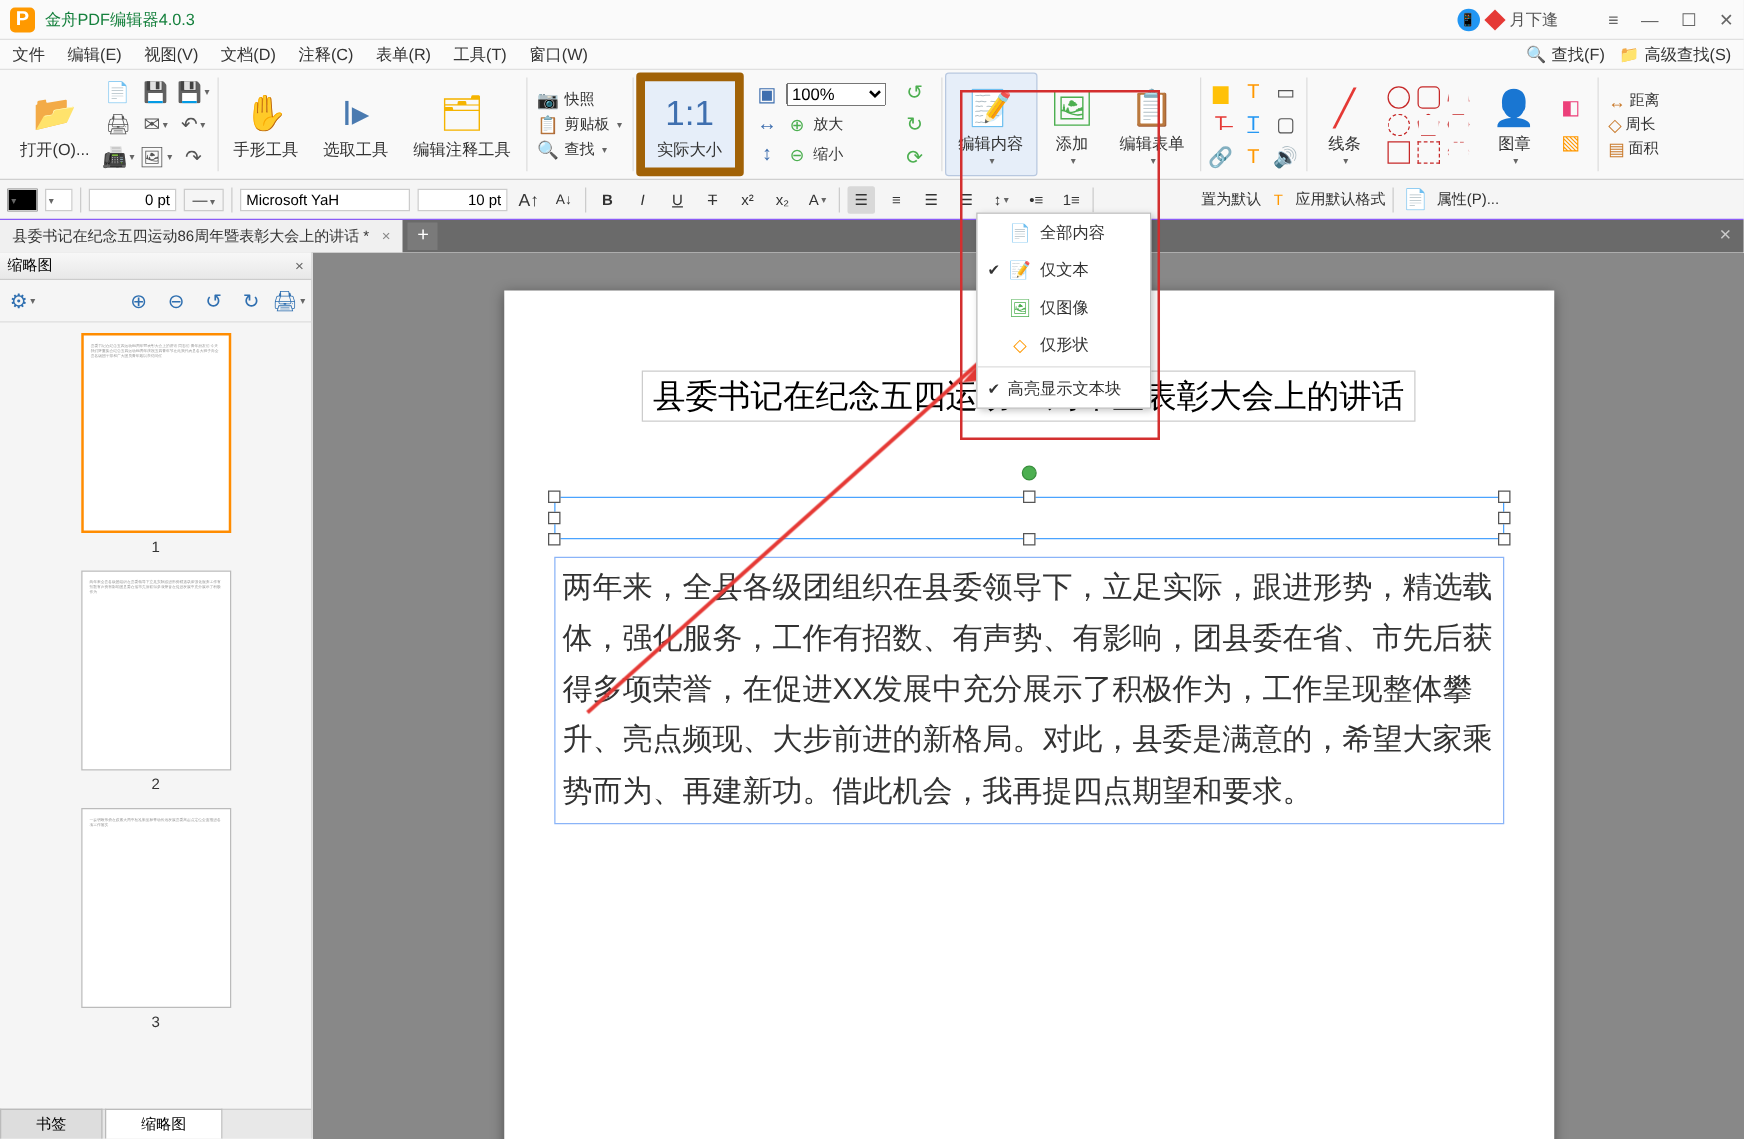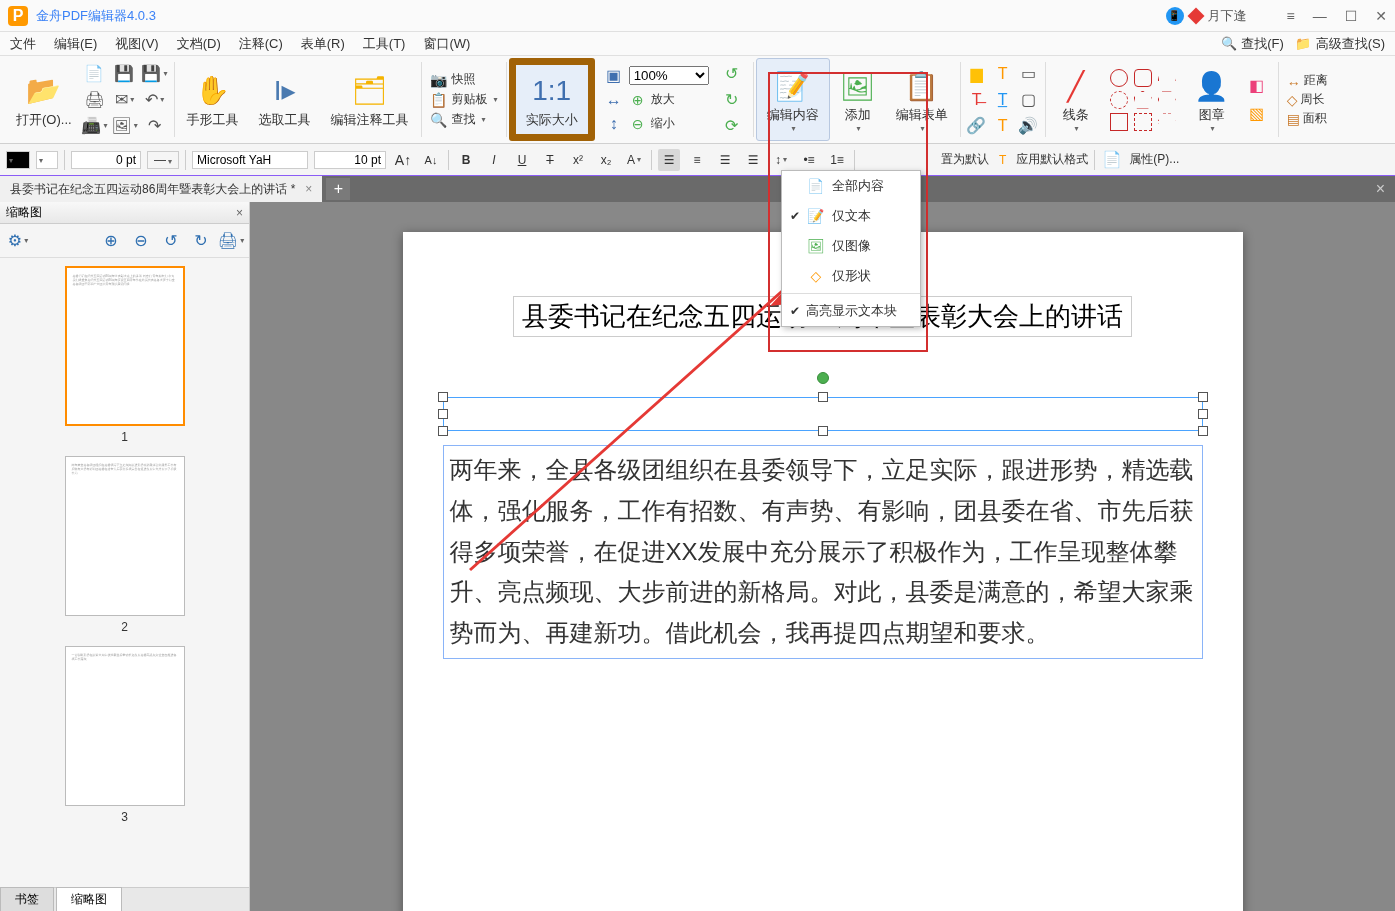--- a/index.html
+++ b/index.html
@@ -1,20 +1,20 @@
 <!DOCTYPE html>
 <html><head>
 <meta charset="utf-8">
 <style>
 * { margin: 0; padding: 0; box-sizing: border-box; font-family: "Microsoft YaHei", sans-serif; }
 body { background: #f0f0f0; width: 1395px; height: 911px; overflow: hidden; position: relative; }
 
 .title-bar { height: 32px; background: #fafafa; display: flex; align-items: center; padding: 0 8px; border-bottom: 1px solid #e0e0e0; }
 .title-bar .logo { width: 20px; height: 20px; background: #ff9900; border-radius: 4px; display: flex; align-items: center; justify-content: center; color: #fff; font-weight: bold; margin-right: 8px; }
-.title-bar .title-text { font-size: 13px; color: #3b82f6; }
+.title-bar .title-text { font-size: 13px; color: #15803d; }
 .title-bar .spacer { flex: 1; }
 .title-bar .blue-circle { width: 18px; height: 18px; background: #2196f3; border-radius: 50%; margin-right: 6px; display:flex; align-items:center; justify-content:center; color:#fff; font-size:10px; }
 .title-bar .red-dia { width: 12px; height: 12px; background: #e53935; transform: rotate(45deg); margin-right: 6px; }
 .title-bar .user-name { font-size: 13px; color: #555; margin-right: 40px; }
 .title-bar .win-ctrl { display: flex; gap: 18px; color: #666; font-size: 14px; }
 .title-bar .win-ctrl span { cursor: pointer; }
 
 .menu-bar { height: 24px; background: #fafafa; display: flex; align-items: center; padding: 0 10px; border-bottom: 1px solid #e0e0e0; }
 .menu-bar .menu-item { font-size: 13px; color: #333; margin-right: 18px; cursor: pointer; }
 .menu-bar .right-tools { margin-left: auto; display: flex; gap: 12px; font-size: 13px; color: #333; }
@@ -47,21 +47,21 @@
 .side-header { height: 22px; background: linear-gradient(#f8f8f8,#e8e8e8); border-bottom: 1px solid #ccc; display: flex; align-items: center; padding: 0 6px; font-size: 12px; position: relative;}
 .side-header .close-panel { margin-left: auto; color: #666; cursor: pointer; font-size:12px;}
 .side-tools { height: 34px; display: flex; align-items: center; gap: 6px; padding: 0 6px; border-bottom: 1px solid #ddd; }
 .side-tools .tool-ic { width: 24px; height: 24px; display:flex; align-items:center; justify-content:center; cursor:pointer; color:#2f6fb0; font-size:16px;}
 .thumb-list { flex: 1; overflow-y: auto; padding: 8px 20px; }
 .thumb-item { margin-bottom: 12px; text-align: center; }
 .thumb-page { width: 120px; height: 160px; background: #fff; border: 1px solid #bbb; margin: 0 auto 4px; padding: 6px; font-size: 3px; color: #999; line-height: 1.4; overflow: hidden; text-align: left;}
 .thumb-page.active { border: 2px solid #ff8c00; }
 .thumb-item .page-num { font-size: 12px; color: #333; }
 .bottom-tabs { height: 24px; background: #e8e8e8; border-top: 1px solid #ccc; display: flex; align-items: flex-end; font-size: 12px;}
-.bottom-tabs .btab { padding: 3px 14px; border: 1px solid #bbb; border-bottom: none; background: #ddd; margin-right: 2px; cursor:pointer;}
+.bottom-tabs .btab { padding: 3px 28px; border: 1px solid #bbb; border-bottom: none; background: #ddd; margin-right: 2px; cursor:pointer;}
 .bottom-tabs .btab.active { background: #fff; }
 
 .canvas-area { flex: 1; background: #888; overflow: auto; position: relative; padding: 30px 30px; }
 .page { width: 840px; min-height: 1000px; background: #fff; margin: 0 auto; box-shadow: 0 2px 10px rgba(0,0,0,0.4); padding: 60px 40px; position: relative;}
 .text-block { border: 1px solid #8ab4f8; background: #fff; padding: 4px 6px; margin: 14px 0; font-size: 24px; line-height: 1.7; color: #333; }
 .doc-title-block { text-align: center; font-size: 26px; border: 1px solid #ccc; display:inline-block; padding: 2px 8px; margin-top:4px;}
 .title-wrap { text-align:center; margin-bottom: 60px;}
 .greeting-block { display:inline-block; border:1px solid #ccc; padding:4px 10px; font-size:22px; margin-left: 12px; margin-bottom: 30px;}
 .selected-block { position: relative; border: 1px solid #4aa3ff; }
 .sel-handle { position: absolute; width: 10px; height: 10px; background: #fff; border: 1px solid #555; }
@@ -302,21 +302,21 @@
   </div>
 </div>
 
 <div class="format-bar">
   <div class="color-sq little-arrow"></div>
   <div class="little-arrow" style="width:22px; height:18px; border:1px solid #ccc; background:#fff;"></div>
   <div class="vsep"></div>
   <input type="text" style="width: 70px; text-align: right;" value="0 pt">
   <span class="little-arrow" style="border:1px solid #ccc; padding:1px 6px;">—</span>
   <div class="vsep"></div>
-  <input type="text" style="width: 116px;" value="Microsoft YaH">
+  <input type="text" style="width: 136px;" value="Microsoft YaH">
   <input type="text" style="width: 72px; text-align: right;" value="10 pt">
   <span class="fmt-btn" style="font-size:14px;">A↑</span>
   <span class="fmt-btn" style="font-size:11px;">A↓</span>
   <div class="vsep"></div>
   <span class="fmt-btn">
       <b>B</b>
     </span>
   <span class="fmt-btn">
       <i>I</i>
     </span>

